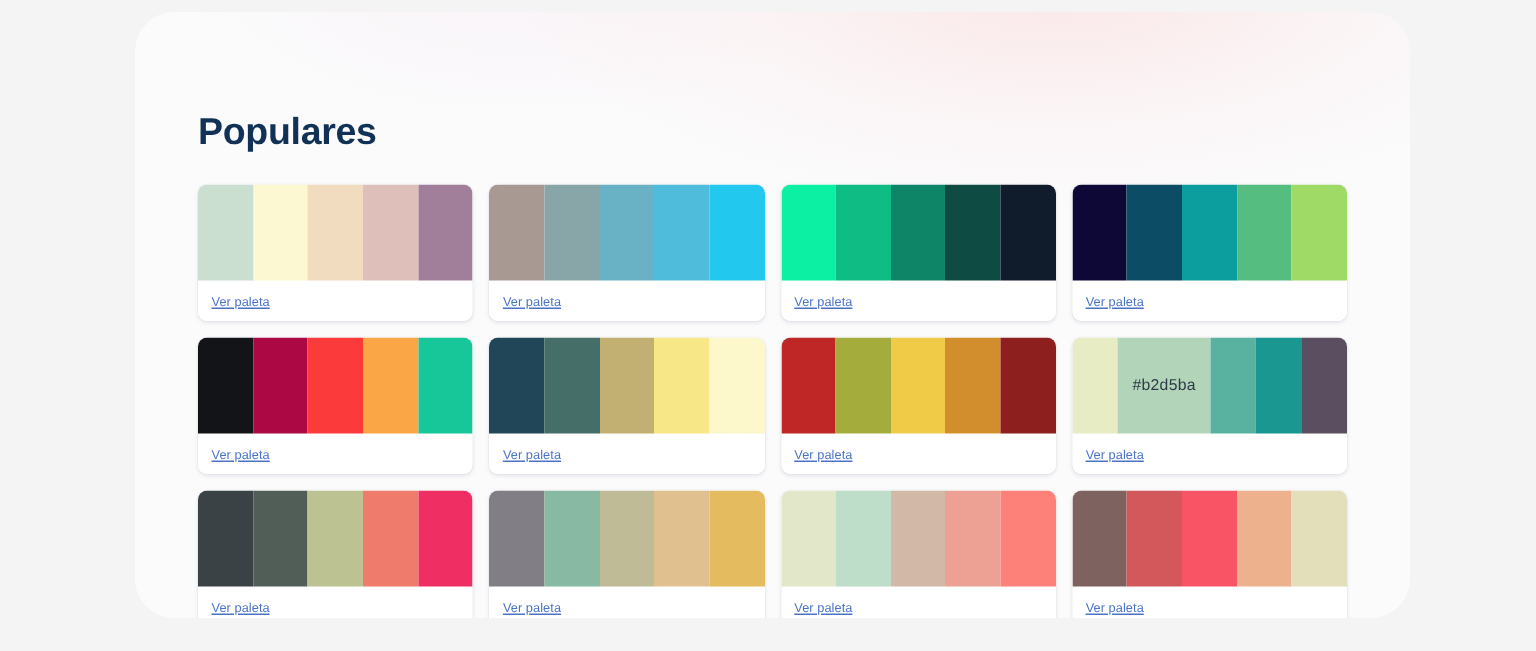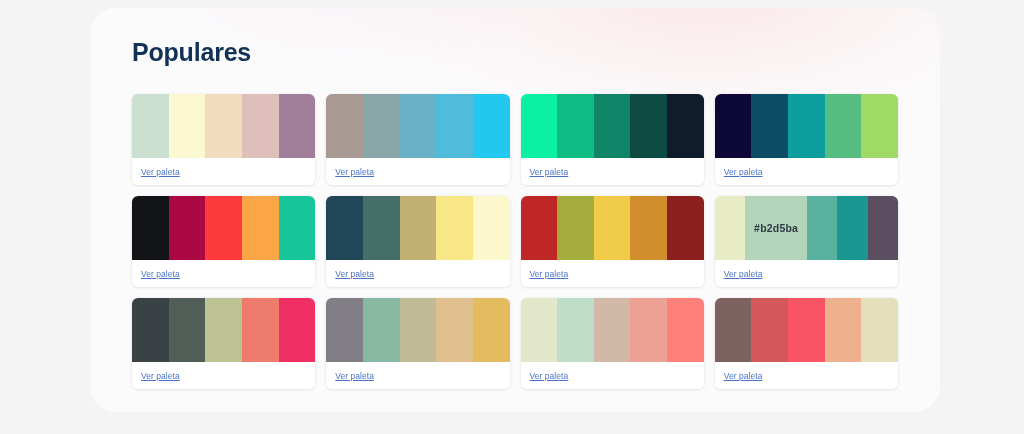--- a/index.html
+++ b/index.html
@@ -48,24 +48,25 @@
   }
 
   .panel-inner {
     position: relative;
     padding: 30px 42px 0 42px;
   }
 
   
   .header {
     display: flex;
-    align-items: flex-start;
+    align-items: center;
     justify-content: space-between;
     height: 42px;
     margin-bottom: 14px;
+    margin-top: 29px;
   }
 
   .page-title {
     font-size: 25px;
     font-weight: 700;
     color: #123156;
     letter-spacing: -0.2px;
   }
 
   .generate-btn {
@@ -114,21 +115,21 @@
     cursor: pointer;
   }
 
   .swatch.hovered {
     flex: 2.05 1 0;
   }
 
   .swatch-hex {
     font-family: "Liberation Sans", sans-serif;
     font-size: 10.5px;
-    font-weight: 700;
+    font-weight: 400;
     color: #2e3b46;
     letter-spacing: 0.2px;
     white-space: nowrap;
   }
 
   .card-footer {
     height: 27px;
     display: flex;
     align-items: center;
     padding: 0 9px;

